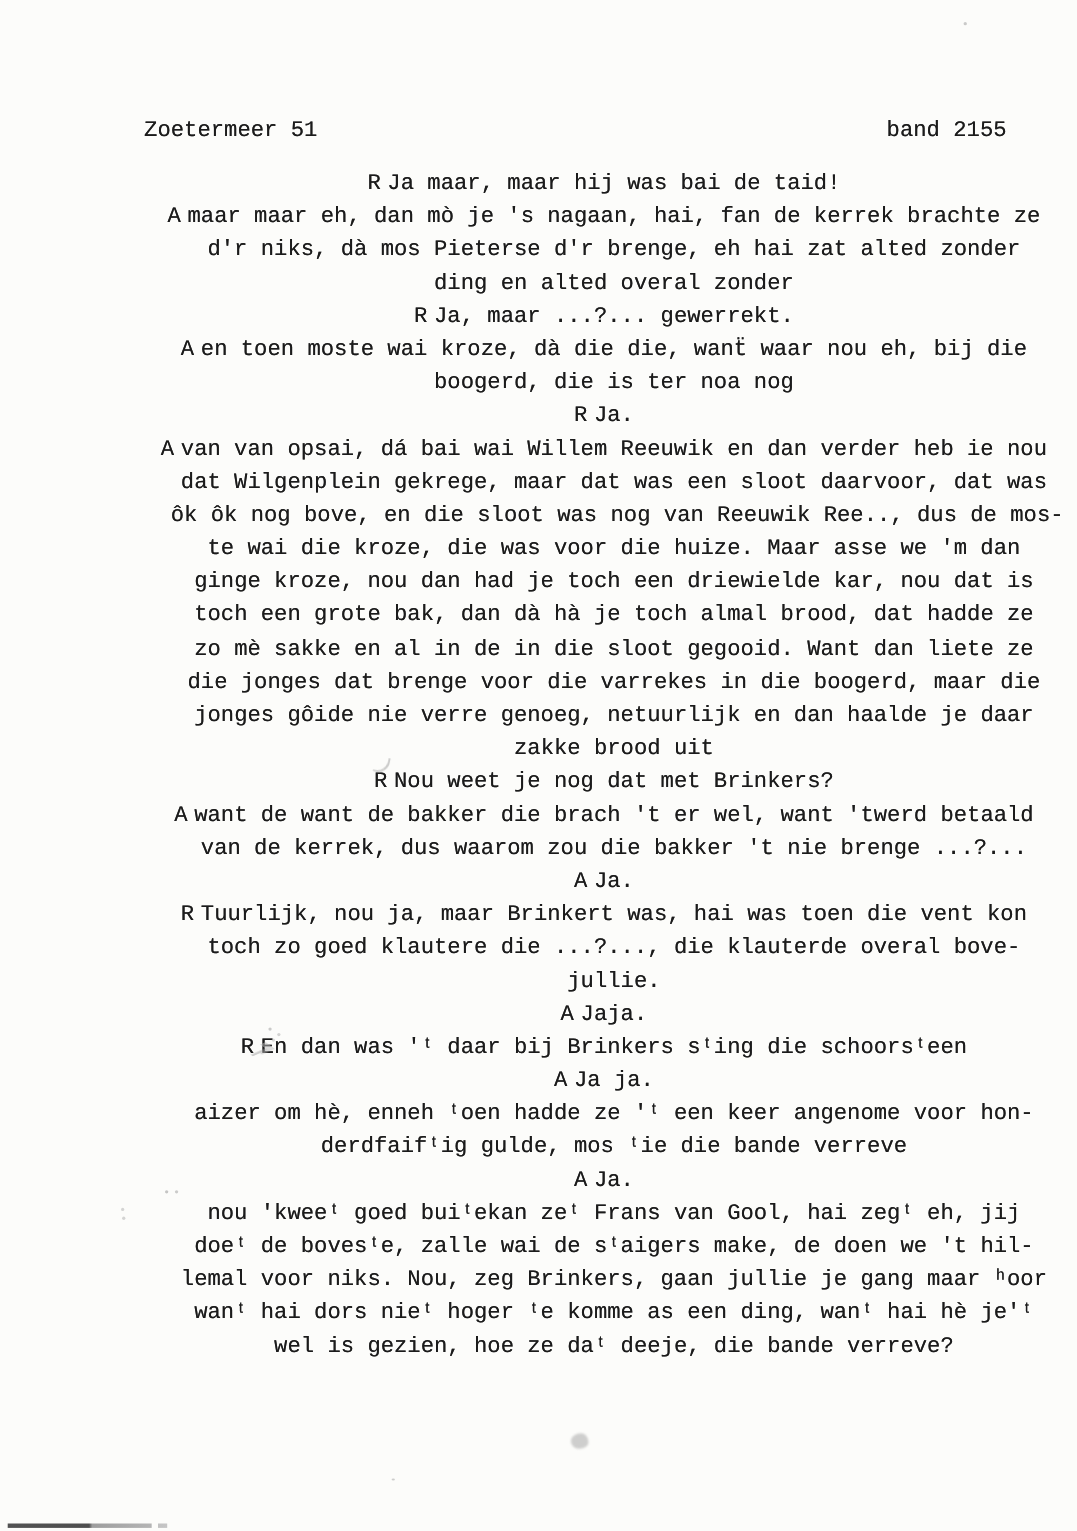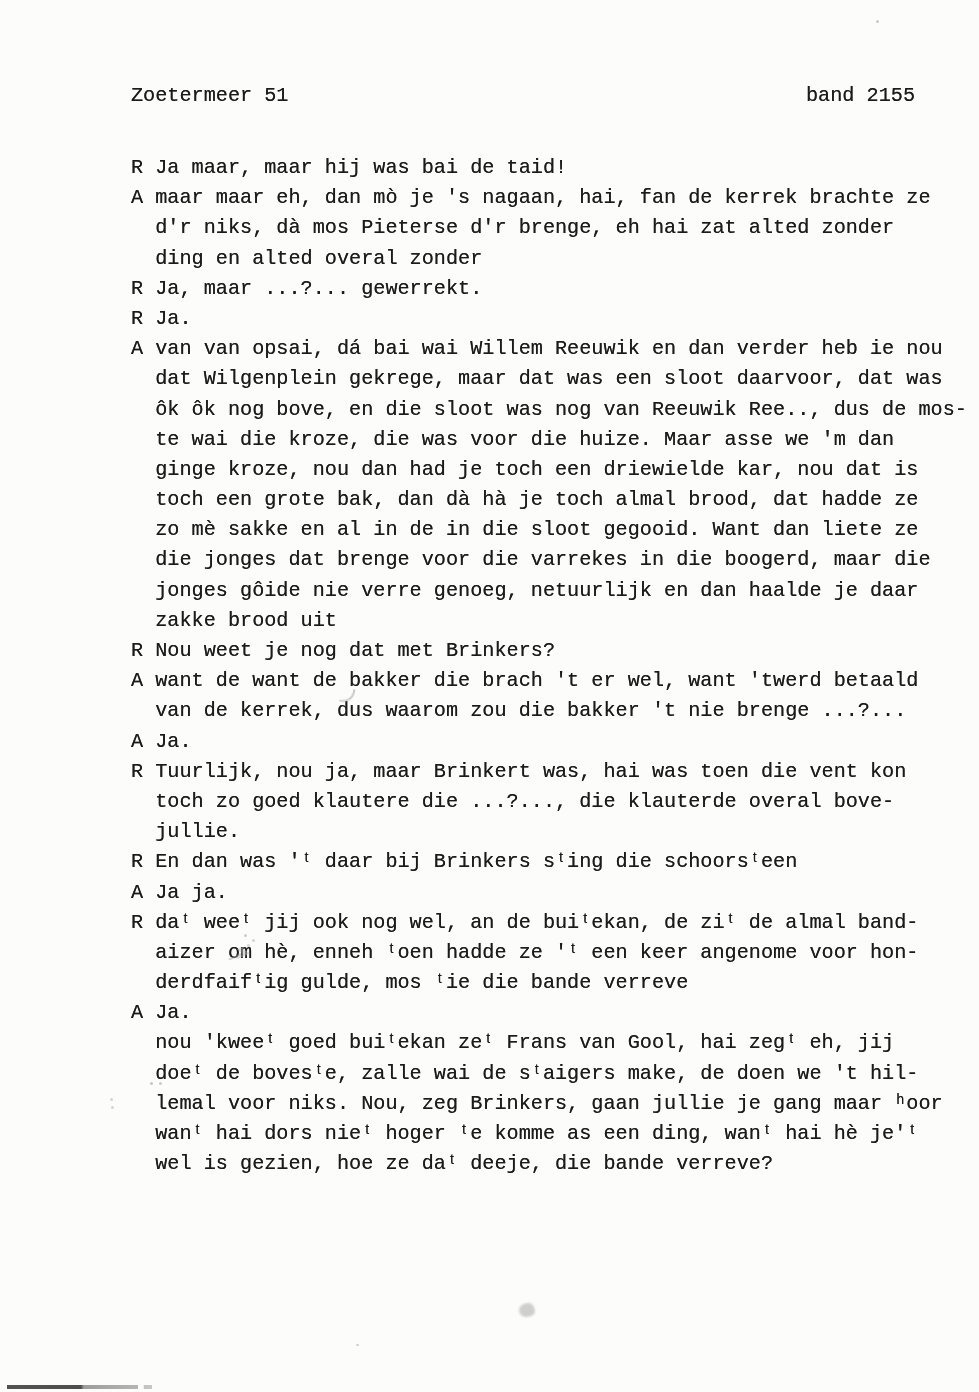--- a/index.html
+++ b/index.html
@@ -12,34 +12,35 @@
     position:relative;
     width:979px;height:1392px;
     background:#fcfcfa;
     font-family:"Liberation Mono","DejaVu Sans Mono","DejaVu Sans",monospace;
     font-size:20.2px;
     color:#1b1b1b;
     text-shadow:0 0 .5px rgba(20,20,20,.75);
   }
   .header{
     position:absolute;
-    left:131px;top:84px;
+    left:131px;top:108px;
     width:784px;height:24px;
   }
   .header .hleft{position:absolute;left:0;top:0;white-space:pre;}
   .header .hright{position:absolute;left:675px;top:0;white-space:pre;}
   .transcript{
     position:absolute;
     left:131px;top:156px;
     width:830px;
   }
   .line{
     position:relative;
     height:30.2px;
     white-space:pre;
+    text-align:center;
   }
   .speaker{
     display:inline-block;
     width:2ch;
   }
   .margin-num{
     position:absolute;
     left:-76px;top:0;
   }
   
@@ -105,41 +106,43 @@
     <span class="hleft">Zoetermeer 51</span>
     <span class="hright">band 2155</span>
   </div>
 
   <div class="transcript">
       <div class="line"><span class="speaker">R</span><span class="text">Ja maar, maar hij was bai de taid!</span></div>
       <div class="line"><span class="speaker">A</span><span class="text">maar maar eh, dan mò je 's nagaan, hai, fan de kerrek brachte ze</span></div>
       <div class="line"><span class="speaker"></span><span class="text">d'r niks, dà mos Pieterse d'r brenge, eh hai zat alted zonder</span></div>
       <div class="line"><span class="speaker"></span><span class="text">ding en alted overal zonder</span></div>
       <div class="line"><span class="speaker">R</span><span class="text">Ja, maar ...?... gewerrekt.</span></div>
+      <div class="line"><span class="speaker">A</span><span class="text">en toen moste wai kroze, dà die die, wanẗ waar nou eh, bij die</span></div>
+      <div class="line"><span class="speaker"></span><span class="text">boogerd, die is ter noa nog</span></div>
       <div class="line"><span class="speaker">R</span><span class="text">Ja.</span></div>
       <div class="line"><span class="speaker">A</span><span class="text">van van opsai, dá bai wai Willem Reeuwik en dan verder heb ie nou</span></div>
       <div class="line"><span class="speaker"></span><span class="text">dat Wilgenplein gekrege, maar dat was een sloot daarvoor, dat was</span></div>
       <div class="line"><span class="speaker"></span><span class="text">ôk ôk nog bove, en die sloot was nog van Reeuwik Ree.., dus de mos-</span></div>
       <div class="line"><span class="speaker"></span><span class="text">te wai die kroze, die was voor die huize. Maar asse we 'm dan</span></div>
       <div class="line"><span class="speaker"></span><span class="text">ginge kroze, nou dan had je toch een driewielde kar, nou dat is</span></div>
       <div class="line"><span class="speaker"></span><span class="text">toch een grote bak, dan dà hà je toch almal brood, dat hadde ze</span></div>
       <div class="line"><span class="speaker"></span><span class="text">zo mè sakke en al in de in die sloot gegooid. Want dan liete ze</span></div>
       <div class="line"><span class="speaker"></span><span class="text">die jonges dat brenge voor die varrekes in die boogerd, maar die</span></div>
       <div class="line"><span class="speaker"></span><span class="text">jonges gôide nie verre genoeg, netuurlijk en dan haalde je daar</span></div>
       <div class="line"><span class="speaker"></span><span class="text">zakke brood uit</span></div>
       <div class="line"><span class="speaker">R</span><span class="text">Nou weet je nog dat met Brinkers?</span></div>
       <div class="line"><span class="speaker">A</span><span class="text">want de want de bakker die brach 't er wel, want 'twerd betaald</span></div>
       <div class="line"><span class="speaker"></span><span class="text">van de kerrek, dus waarom zou die bakker 't nie brenge ...?...</span></div>
       <div class="line"><span class="speaker">A</span><span class="text">Ja.</span></div>
       <div class="line"><span class="speaker">R</span><span class="text">Tuurlijk, nou ja, maar Brinkert was, hai was toen die vent kon</span></div>
       <div class="line"><span class="speaker"></span><span class="text">toch zo goed klautere die ...?..., die klauterde overal bove-</span></div>
       <div class="line"><span class="speaker"></span><span class="text">jullie.</span></div>
+      <div class="line"><span class="speaker">A</span><span class="text">Jaja.</span></div>
       <div class="line"><span class="speaker">R</span><span class="text">En dan was 'ᵗ daar bij Brinkers sᵗing die schoorsᵗeen</span></div>
       <div class="line"><span class="speaker">A</span><span class="text">Ja ja.</span></div>
-      <div class="line"><span class="speaker">R</span><span class="text">daᵗ weeᵗ jij ook nog wel, an de buiᵗekan, de ziᵗ de almal band-</span></div>
       <div class="line"><span class="speaker"></span><span class="text">aizer om hè, enneh ᵗoen hadde ze 'ᵗ een keer angenome voor hon-</span></div>
       <div class="line"><span class="speaker"></span><span class="text">derdfaifᵗig gulde, mos ᵗie die bande verreve</span></div>
       <div class="line"><span class="speaker">A</span><span class="text">Ja.</span></div>
       <div class="line"><span class="speaker"></span><span class="text">nou 'kweeᵗ goed buiᵗekan zeᵗ Frans van Gool, hai zegᵗ eh, jij</span></div>
       <div class="line"><span class="speaker"></span><span class="text">doeᵗ de bovesᵗe, zalle wai de sᵗaigers make, de doen we 't hil-</span></div>
       <div class="line"><span class="speaker"></span><span class="text">lemal voor niks. Nou, zeg Brinkers, gaan jullie je gang maar ʰoor</span></div>
       <div class="line"><span class="speaker"></span><span class="text">wanᵗ hai dors nieᵗ hoger ᵗe komme as een ding, wanᵗ hai hè je'ᵗ</span></div>
       <div class="line"><span class="speaker"></span><span class="text">wel is gezien, hoe ze daᵗ deeje, die bande verreve?</span></div>
     </div>
 

